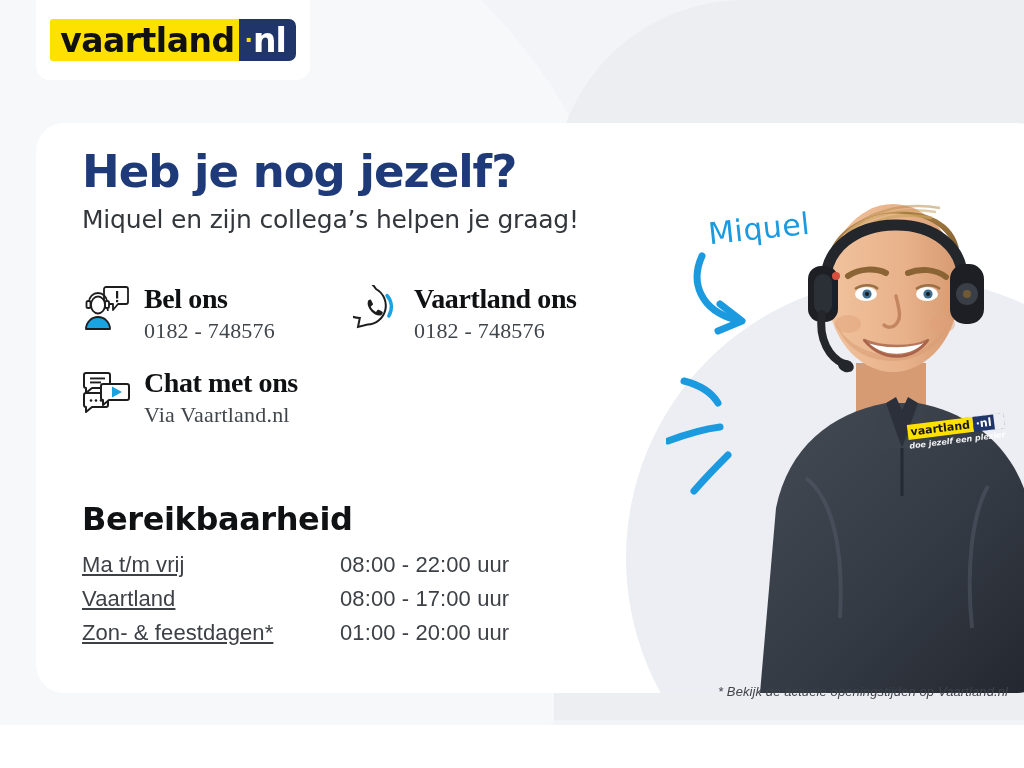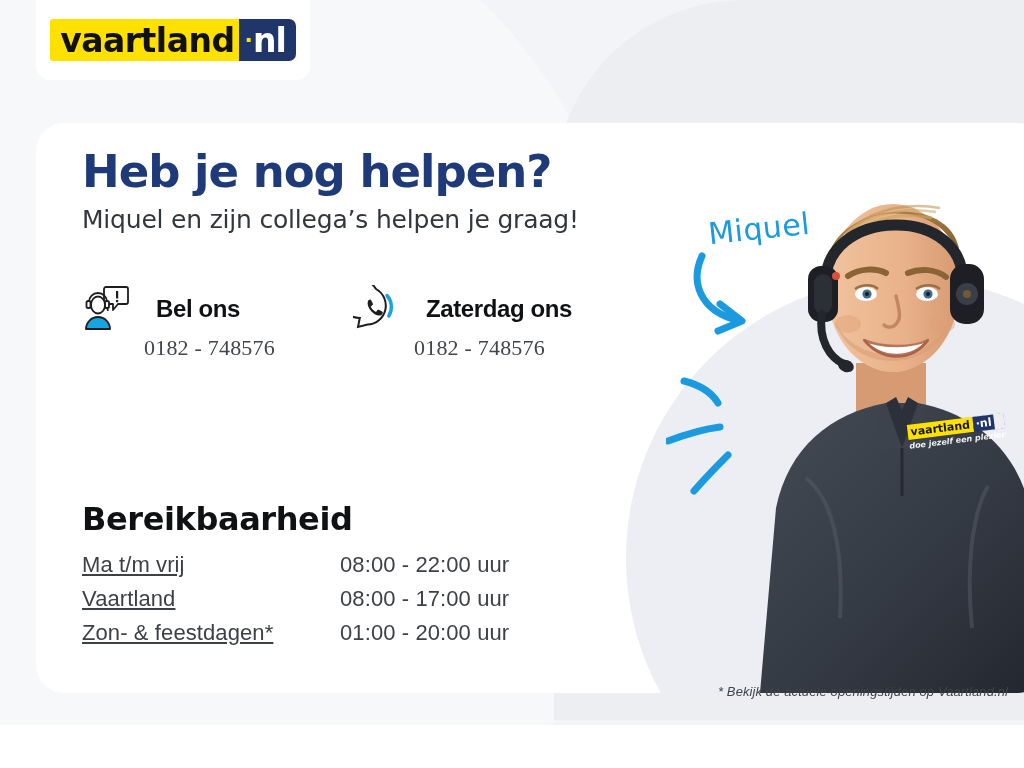--- a/index.html
+++ b/index.html
@@ -171,25 +171,25 @@
     width: 52px;
     min-width: 52px;
     height: 52px;
     margin-right: 12px;
     display: flex;
     align-items: center;
     justify-content: center;
   }
   .contact-text { padding-top: 1px; }
   .contact-title {
-    margin: 12px;
+    margin: 0;
     color: #0f1113;
-    font-family: Liberation Sans, sans-serif;
-    font-weight: 700;
-    font-size: 24px;
+    font-family: Liberation Serif, serif;
+    font-weight: 700;
+    font-size: 28px;
     letter-spacing: -0.4px;
     line-height: 1.15;
   }
   .contact-sub {
     margin: 3px 0 0 0;
     color: #41464b;
     font-family: Liberation Serif, serif;
     font-weight: 400;
     font-size: 22px;
     letter-spacing: 0.2px;
@@ -337,21 +337,21 @@
         <span class="logo-dot">·</span>
           <span>nl</span>
       </span>
     </div>
   </div>
 
   <div class="card">
     <div class="card-gray-circle"></div>
 
     <div class="content" style="left:46px; top:25px;">
-      <h1 class="headline">Heb je nog helpen?</h1>
+      <h1 class="headline">Heb je nog jezelf?</h1>
       <p class="subline">Miquel en zijn collega’s helpen je graag!</p>
     </div>
 
     <div class="contact-grid" style="left:44px; top:159px;">
       <div class="contact-row">
 
         <div class="contact-item call">
           <span class="contact-icon">
             <svg width="50" height="50" viewBox="0 0 50 50">
 
@@ -377,27 +377,51 @@
 
         <div class="contact-item wa" style="margin-left:-5px;">
           <span class="contact-icon">
             <svg width="46" height="46" viewBox="0 0 46 46">
               <path d="M23 4 a19 19 0 1 0 -16.2 28.9 L5 42 l9.6 -2.4 A19 19 0 0 0 23 4 z" fill="#ffffff" stroke="#1d1d1d" stroke-width="2"></path>
               <path d="M34 10.5 a17 17 0 0 1 1.8 20.5" fill="none" stroke="#19a3e0" stroke-width="3.4" stroke-linecap="round"></path>
               <path d="M17.5 14.5 c-1.2 0 -2.4 .9 -2.7 2.3 c-.7 3.2 1.2 7 3.6 9.6 c2.4 2.6 6 4.6 9 4 c1.5 -.3 2.4 -1.5 2.4 -2.8 c0 -.5 -.3 -.8 -.8 -1.1 l-3.2 -1.7 c-.5 -.3 -1 -.1 -1.3 .3 l-1.1 1.5 c-.2 .3 -.6 .4 -.9 .2 c-1.8 -1 -3.6 -2.8 -4.6 -4.7 c-.2 -.3 -.1 -.7 .2 -.9 l1.5 -1.1 c.4 -.3 .5 -.8 .3 -1.3 l-1.6 -3.3 c-.2 -.6 -.5 -1 -.8 -1 z" fill="#1d1d1d"></path>
             </svg>
           </span>
           <span class="contact-text">
-            <p class="contact-title">Zaterdag ons</p>
+            <p class="contact-title">Vaartland ons</p>
             <p class="contact-sub">0182 - 748576</p>
           </span>
         </div>
 
       </div>
 
+      <div class="contact-row">
+        <div class="contact-item chat">
+          <span class="contact-icon">
+            <svg width="50" height="46" viewBox="0 0 50 46">
+
+              <path d="M5 4 h22 a2 2 0 0 1 2 2 v11 a2 2 0 0 1 -2 2 h-16 l-6 5 v-5 h-0 a2 2 0 0 1 -2 -2 v-11 a2 2 0 0 1 2 -2 z" fill="#ffffff" stroke="#1d1d1d" stroke-width="2" stroke-linejoin="round"></path>
+              <rect x="9" y="8.5" width="15" height="1.9" fill="#1d1d1d"></rect>
+              <rect x="9" y="12.5" width="11" height="1.9" fill="#1d1d1d"></rect>
+
+              <path d="M5 24 h20 a2 2 0 0 1 2 2 v10 a2 2 0 0 1 -2 2 h-14 l-6 5 v-5 a2 2 0 0 1 -2 -2 v-10 a2 2 0 0 1 2 -2 z" fill="#ffffff" stroke="#1d1d1d" stroke-width="2" stroke-linejoin="round"></path>
+              <circle cx="10" cy="31.5" r="1.3" fill="#1d1d1d"></circle>
+              <circle cx="15" cy="31.5" r="1.3" fill="#1d1d1d"></circle>
+              <circle cx="20" cy="31.5" r="1.3" fill="#1d1d1d"></circle>
+
+              <path d="M22 15 h24 a2 2 0 0 1 2 2 v12 a2 2 0 0 1 -2 2 h-18 l-6 5 v-5 h-0 a2 2 0 0 1 -2 -2 v-12 a2 2 0 0 1 2 -2 z" fill="#ffffff" stroke="#1d1d1d" stroke-width="2" stroke-linejoin="round"></path>
+              <path d="M31 17.5 l10 5.5 l-10 5.5 z" fill="#19a3e0"></path>
+            </svg>
+          </span>
+          <span class="contact-text">
+            <p class="contact-title">Chat met ons</p>
+            <p class="contact-sub">Via Vaartland.nl</p>
+          </span>
+        </div>
+      </div>
     </div>
 
     <div class="hours" style="left:46px; top:377px;">
       <h2 class="hours-title">Bereikbaarheid</h2>
       <table class="hours-table">
         <tbody>
           <tr>
             <td class="day">Ma t/m vrij</td>
             <td class="time">08:00 - 22:00 uur</td>
           </tr>

